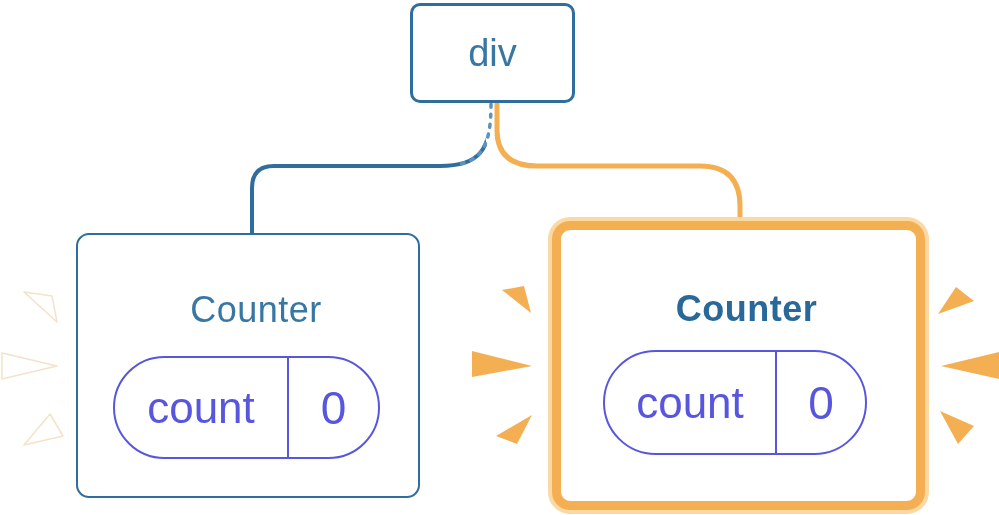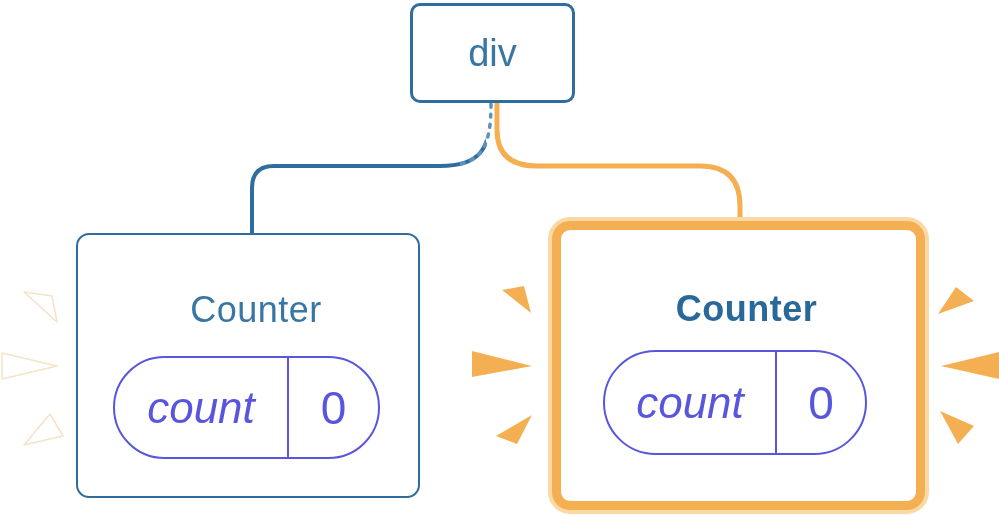--- a/index.html
+++ b/index.html
@@ -107,21 +107,20 @@
     color: var(--purple);
     background: #ffffff;
   }
   .node-left .state-pill { left: 35px; top: 121px; width: 267px; height: 103px; }
   .node-right .state-pill { left: 42px; top: 120px; width: 264px; height: 105px; }
   .pill-key {
     flex: 0 0 auto;
     display: flex; align-items: center; justify-content: center;
     border-right: 2px solid var(--purple);
     font-size: 44px;
-    font-style: italic;
   }
   .node-left .pill-key { width: 174px; }
   .node-right .pill-key { width: 172px; }
   .pill-value {
     flex: 1 1 auto;
     display: flex; align-items: center; justify-content: center;
     font-size: 46px;
   }
 </style>
 </head>

